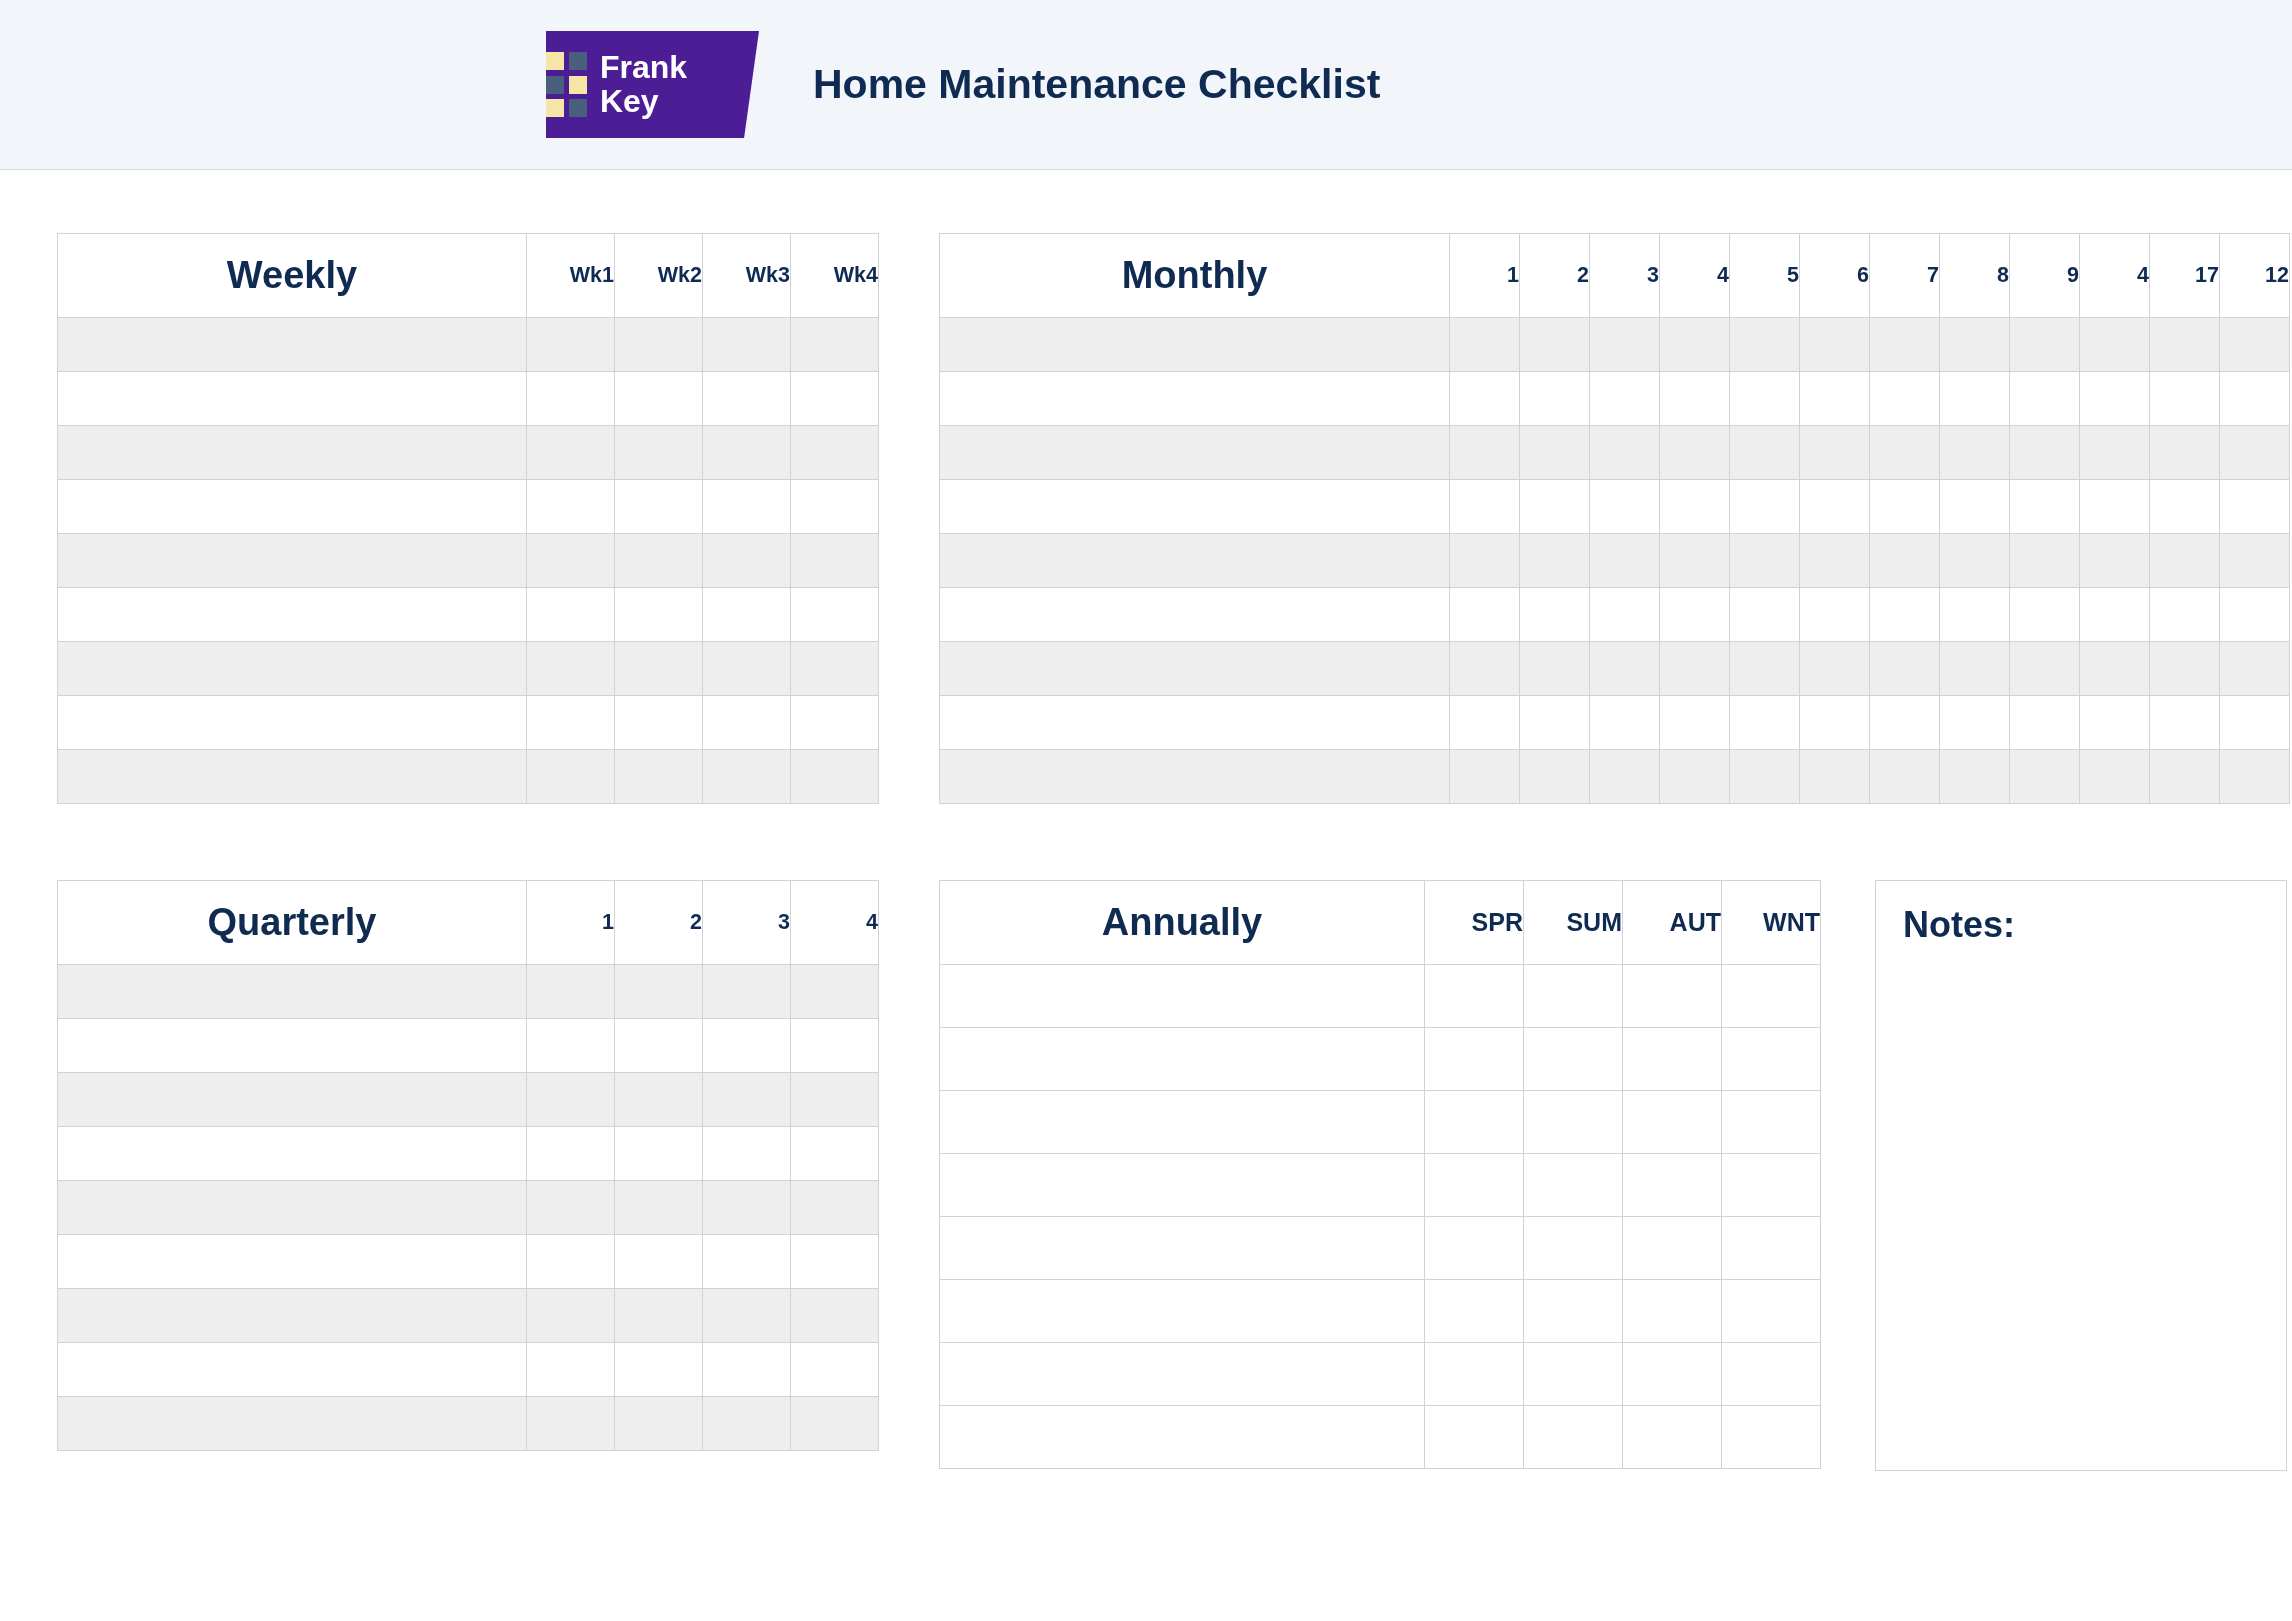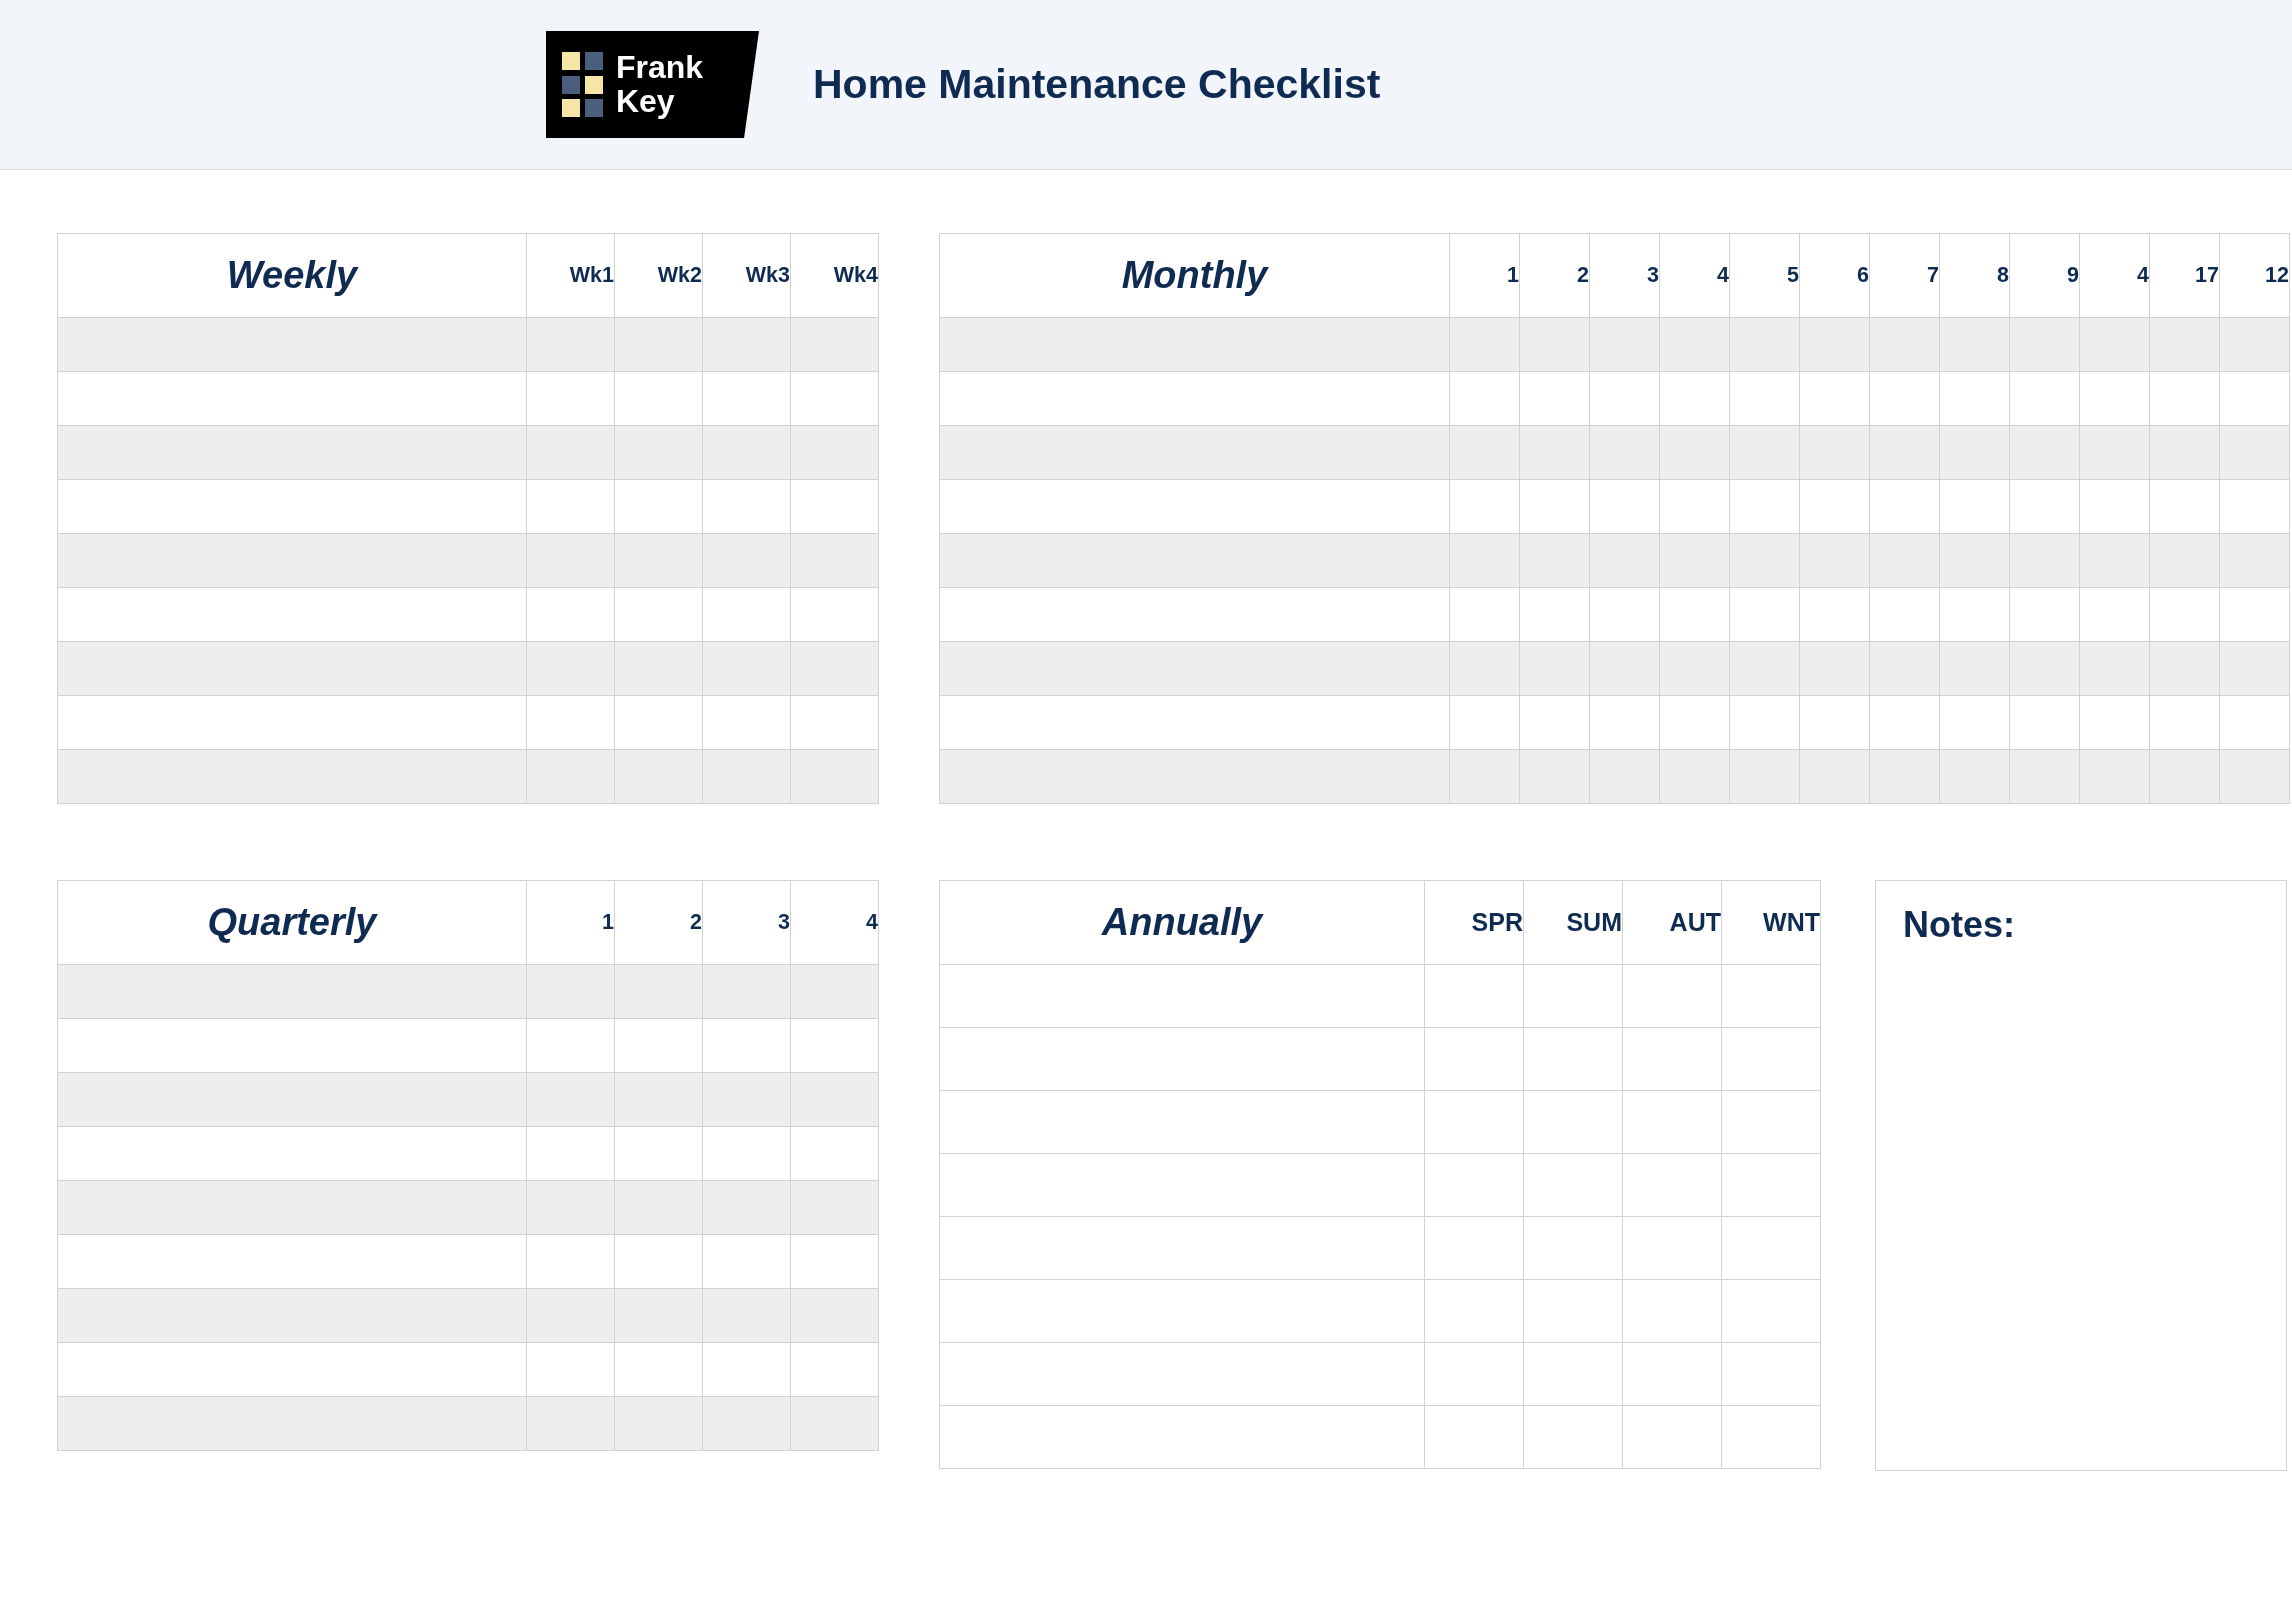--- a/index.html
+++ b/index.html
@@ -13,24 +13,23 @@
     height: 170px;
     background: #f2f6fa;
     border-bottom: 1.8px solid #d8dde2;
     display: flex;
     align-items: center;
     padding-left: 546px;
   }
   .logo-box {
     width: 213px;
     height: 107px;
-    background: #000000;
+    background: #4c1d95;
     display: flex;
     align-items: center;
-    padding-left: 16px;
     clip-path: polygon(0 0, 100% 0, 93% 100%, 0 100%);
   }
   .logo-squares {
     display: grid;
     grid-template-columns: 18px 18px;
     grid-template-rows: 18px 18px 18px;
     gap: 5.4px;
     margin-right: 12.5px;
   }
   .logo-squares span { display:block; width:18px; height:18px; }
@@ -58,21 +57,20 @@
   }
   table.checklist th, table.checklist td {
     border: 0.9px solid #d0d3d6;
   }
   table.checklist th.title-cell {
     height: 84px;
     color: #102b52;
     font-weight: bold;
     font-size: 38px;
     text-align: center;
-    font-style: italic;
   }
   table.checklist th.col-cell {
     color: #102b52;
     font-weight: bold;
     font-size: 21.5px;
     text-align: right;
   }
   table.checklist td { height: 54px; }
   table.checklist tr.shaded td { background: #eeeeee; }
   

